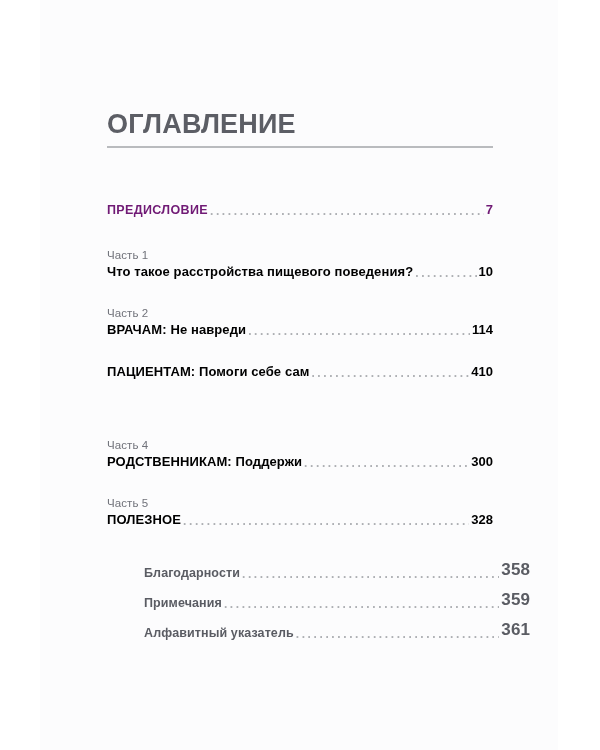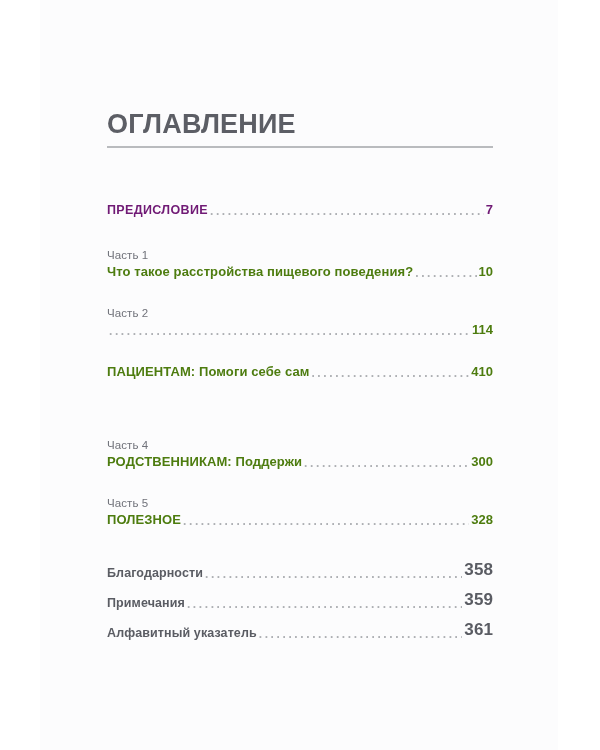--- a/index.html
+++ b/index.html
@@ -113,34 +113,35 @@
     line-height: 1.25;
     margin: 0 0 2px 0;
     white-space: nowrap;
   }
   .part-row {
     position: relative;
     left: 0;
     width: 386px;
     font-size: 13px;
     font-weight: bold;
-    color: #4d7c0f;
+    color: #000000;
     letter-spacing: 0.1px;
   }
   .part-row .pageno {
     font-size: 13px;
     letter-spacing: 0;
   }
 
   
   .back-row {
     font-size: 12.5px;
     font-weight: bold;
     color: #5a5c63;
     letter-spacing: 0.1px;
+    margin-left: 37px;
   }
   .back-row .pageno {
     font-size: 17px;
   }
 </style>
 </head>
 <body>
 
 <div id="page-sheet"></div>
 
@@ -161,20 +162,21 @@
     <div class="row part-row">
       <span class="label">Что такое расстройства пищевого поведения?</span>
       <span class="leader"></span>
       <span class="pageno">10</span>
     </div>
   </div>
 
   <div class="part-block" style="top:306px;">
     <div class="part-kicker">Часть 2</div>
     <div class="row part-row">
+      <span class="label">ВРАЧАМ: Не навреди</span>
       <span class="leader"></span>
       <span class="pageno">114</span>
     </div>
   </div>
 
   <div class="part-block" style="top:364px;">
     <div class="row part-row">
       <span class="label">ПАЦИЕНТАМ: Помоги себе сам</span>
       <span class="leader"></span>
       <span class="pageno">410</span>

